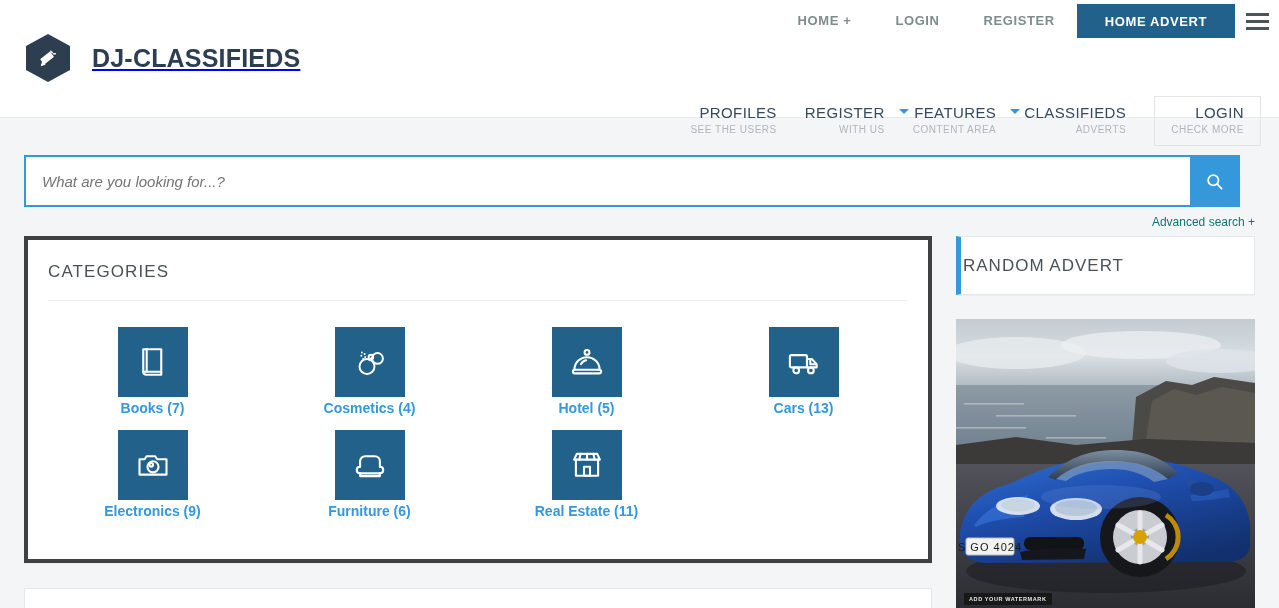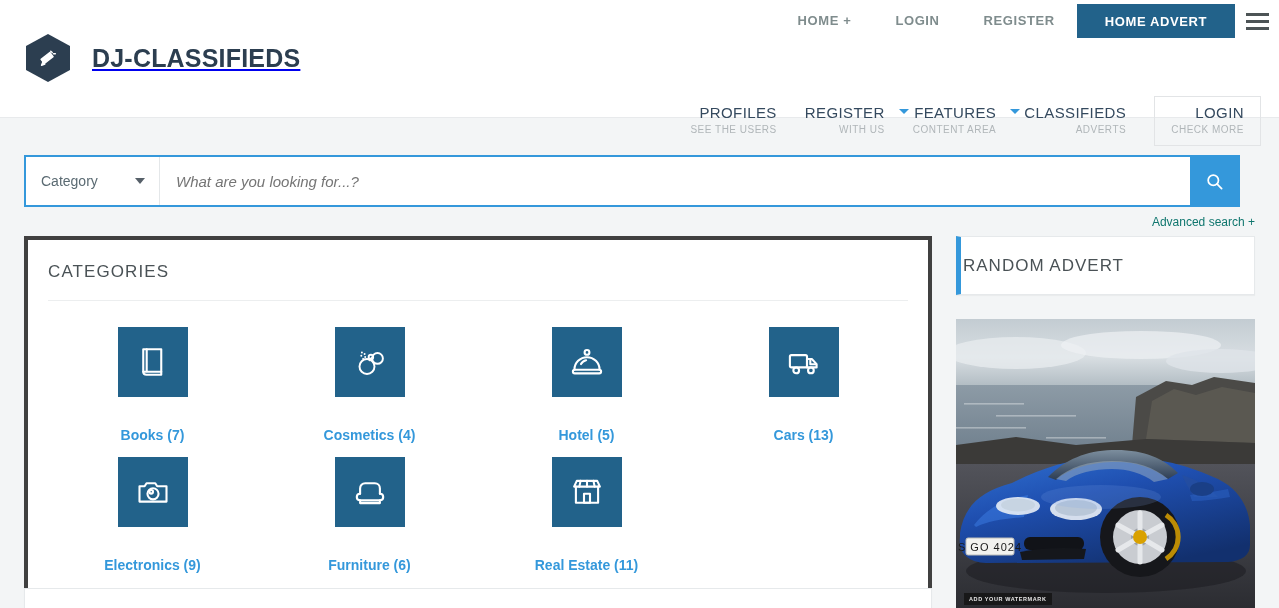--- a/index.html
+++ b/index.html
@@ -251,21 +251,21 @@
     padding-bottom: 14px;
   }
   .cat-icon {
     width: 70px; height: 70px;
     background: #22628a;
     display: flex;
     align-items: center;
     justify-content: center;
   }
   .cat-name {
-    margin-top: 30px;
+    margin-top: 3px;
     font-size: 14px;
     font-weight: bold;
     color: #3498db;
     white-space: nowrap;
   }
   .cat-cell.hovered .cat-name { text-decoration: underline; }
 
   
   .advert-head {
     background: #fff;
@@ -359,24 +359,20 @@
       <span class="nav-sub">ADVERTS</span>
     </a>
     <a class="nav-item boxed" href="#">
       <span class="nav-title">LOGIN</span>
       <span class="nav-sub">CHECK MORE</span>
     </a>
   </nav>
 </div>
 
 <div class="searchrow">
-  <div class="cat-select">
-    <span class="cat-label">Category</span>
-    <span class="cat-caret"></span>
-  </div>
   <input class="search-input" type="text" placeholder="What are you looking for...?" style="">
   <div class="search-btn">
     <svg width="19" height="19" viewBox="0 0 24 24" fill="none" stroke="#ffffff" stroke-width="2.2" stroke-linecap="round">
       <circle cx="10.5" cy="10.5" r="6.5"></circle>
       <line x1="15.4" y1="15.4" x2="21" y2="21"></line>
     </svg>
   </div>
 </div>
 <a class="adv-search" href="#">Advanced search +</a>
 

